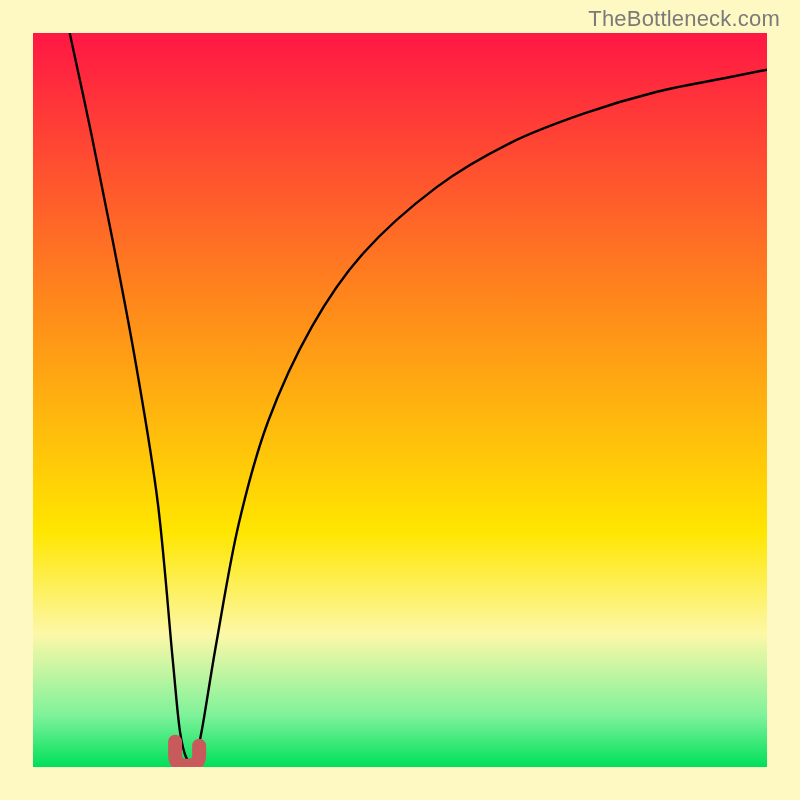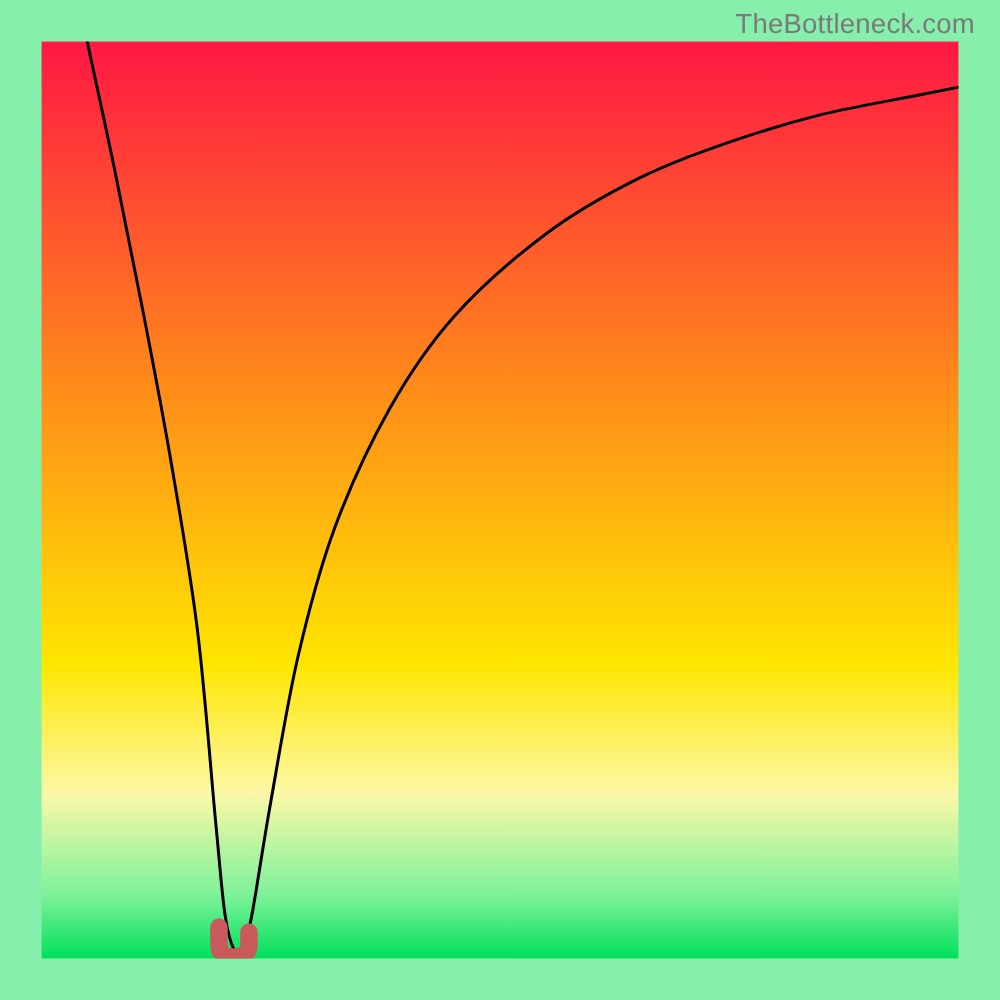--- a/index.html
+++ b/index.html
@@ -1,16 +1,16 @@
 <!DOCTYPE html>
 <html><head>
 <meta charset="utf-8">
 <style>
   html,body{margin:0;padding:0;width:800px;height:800px;overflow:hidden;background:#fff;font-family:Arial,Helvetica,sans-serif}
-  .frame{position:absolute;top:0;left:0;width:800px;height:800px;background:#86efac}
+  .frame{position:absolute;top:0;left:0;width:800px;height:800px;background:#fef9c3}
   .plot{position:absolute;top:33px;left:33px;width:734px;height:734px;overflow:hidden}
   .grad{position:absolute;inset:0}
   svg.curve{position:absolute;inset:0}
   svg.marker{position:absolute;inset:0}
   .watermark{position:absolute;top:6px;right:20px;color:#7a7a7a;font-size:22px;font-weight:400;letter-spacing:0.2px}
 </style>
 </head>
 <body>
 
 <div class="frame">

